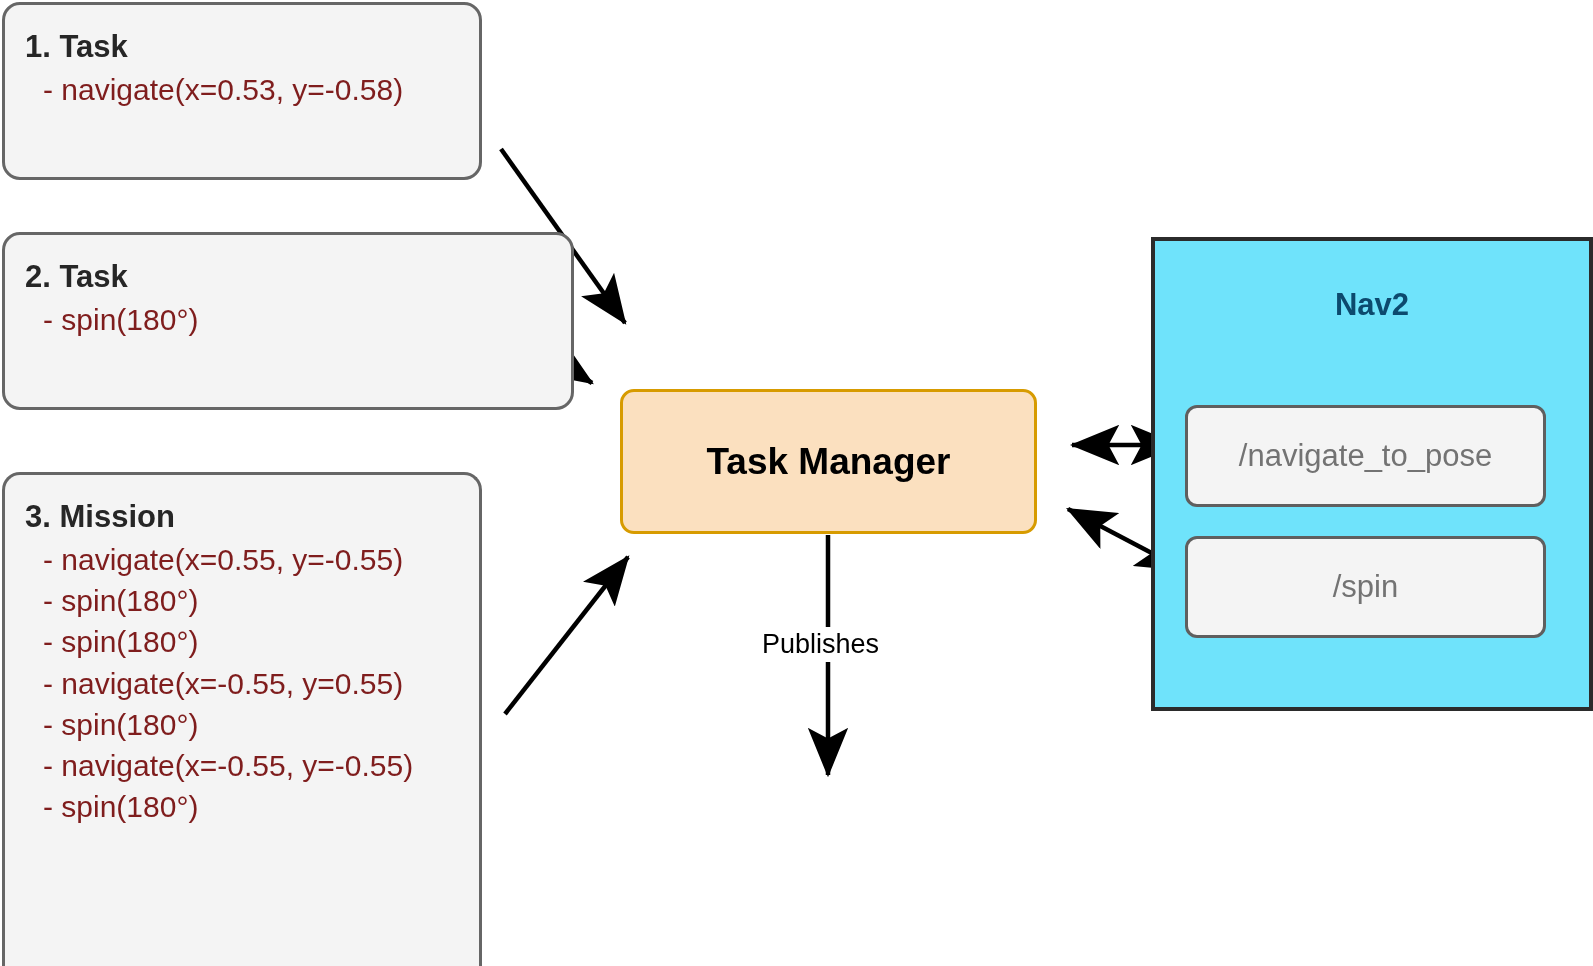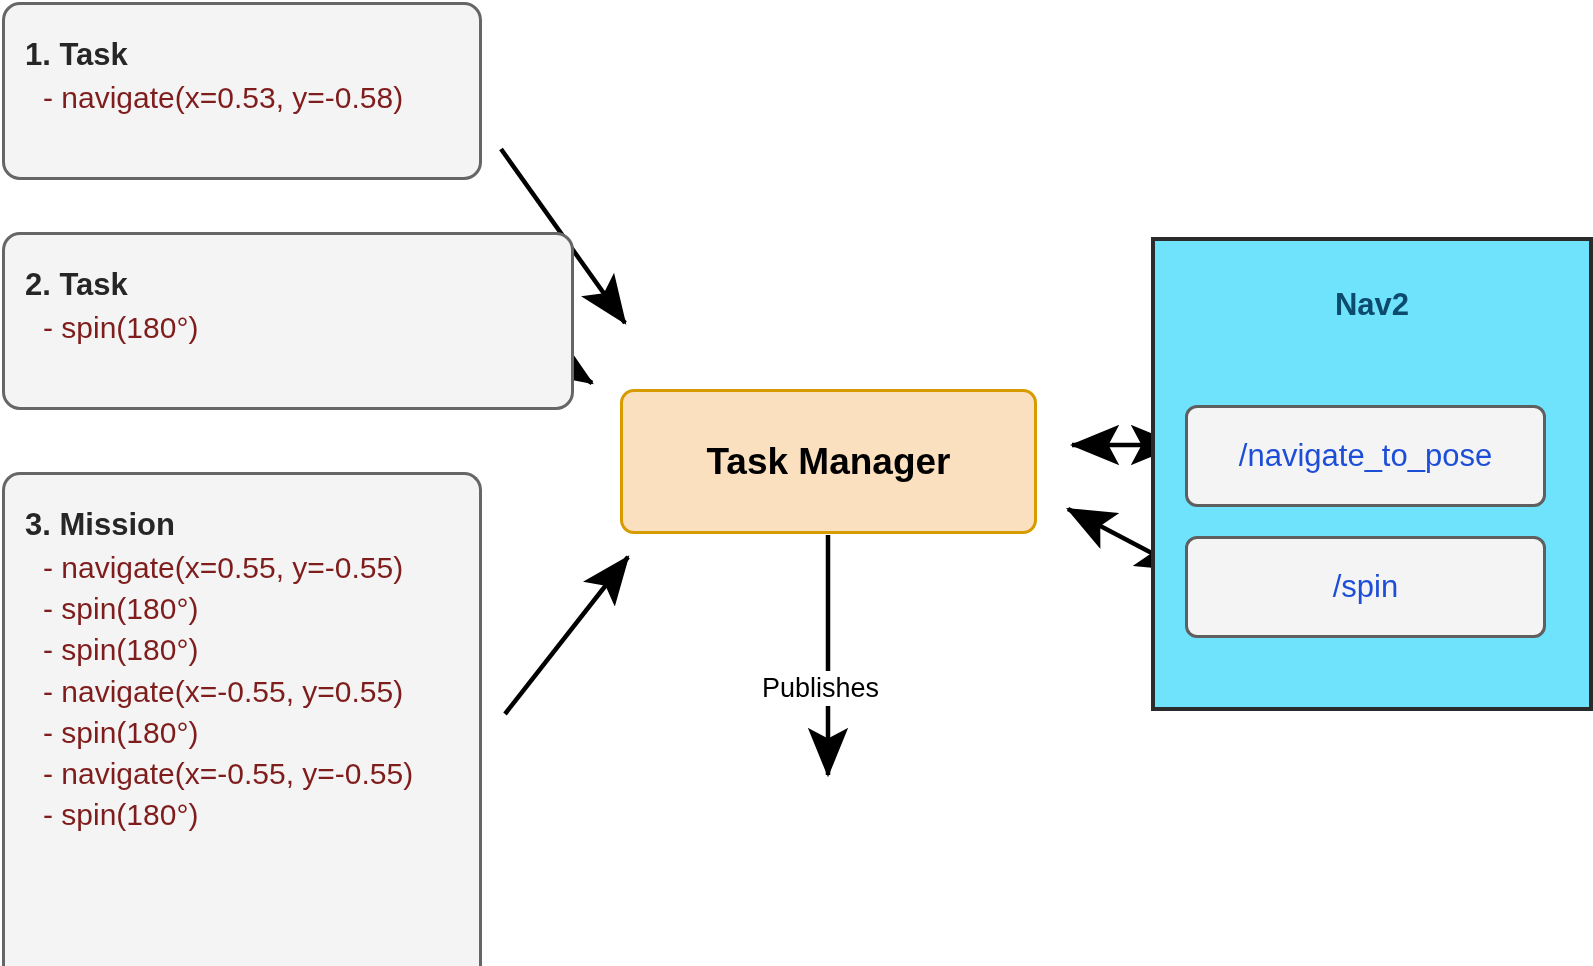--- a/index.html
+++ b/index.html
@@ -17,21 +17,21 @@
   }
   .node {
     position: absolute;
     box-sizing: border-box;
   }
   
   .greybox {
     background: #f4f4f4;
     border: 3px solid #666666;
     border-radius: 18px;
-    padding: 30px 18px 14px 20px;
+    padding: 22px 18px 14px 20px;
     color: #333333;
   }
   .greybox .title {
     font-size: 31px;
     font-weight: bold;
     color: #262626;
     line-height: 1.3;
     margin-bottom: 2px;
     white-space: nowrap;
   }
@@ -73,21 +73,21 @@
   }
   .srvbox {
     position: absolute;
     background: #f4f4f4;
     border: 3px solid #5f5f5f;
     border-radius: 12px;
     display: flex;
     align-items: center;
     justify-content: center;
     font-size: 31px;
-    color: #1d4ed8;
+    color: #737373;
   }
   
   .dashed {
     border: 3px dashed #000000;
     border-radius: 18px;
     background: transparent;
     padding: 20px 0 0 28px;
     box-sizing: border-box;
   }
   .dashed .line {
@@ -97,21 +97,20 @@
     white-space: nowrap;
   }
   
   .edge-label {
     position: absolute;
     font-size: 27px;
     color: #000000;
     background: #ffffff;
     padding: 2px 6px;
     white-space: nowrap;
-    margin-top: 44px;
   }
   svg.edges {
     position: absolute;
     top: 0;
     left: 0;
     width: 1593px;
     height: 966px;
     pointer-events: none;
   }
 </style>

